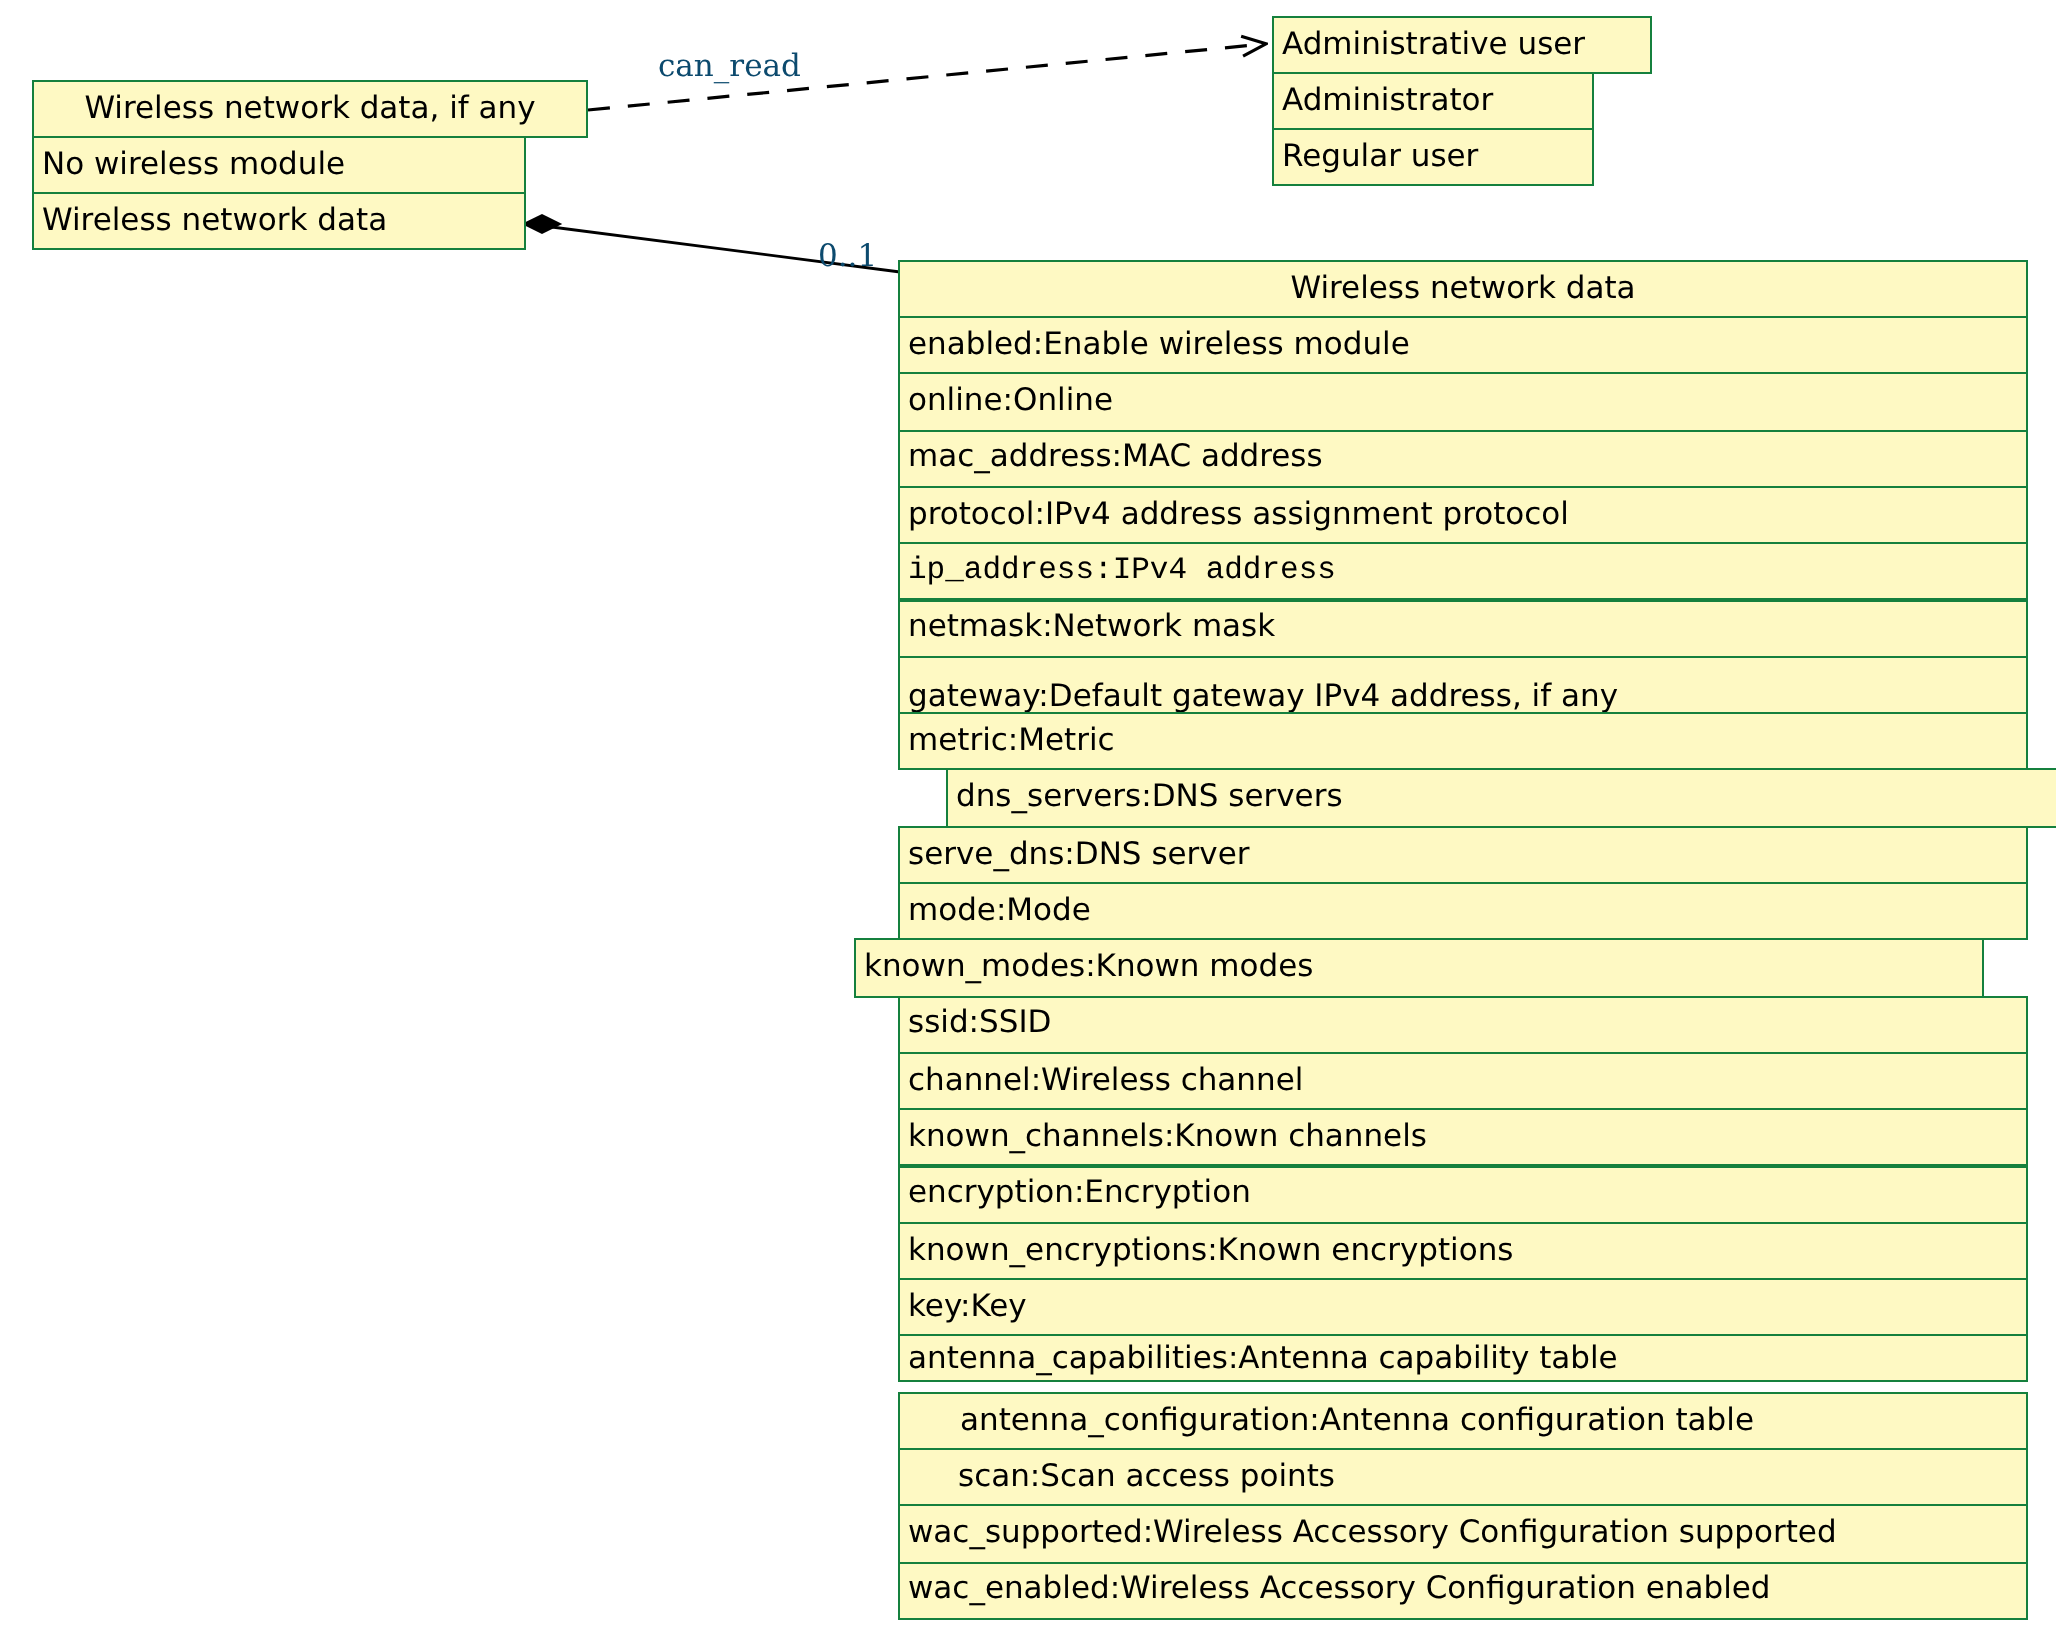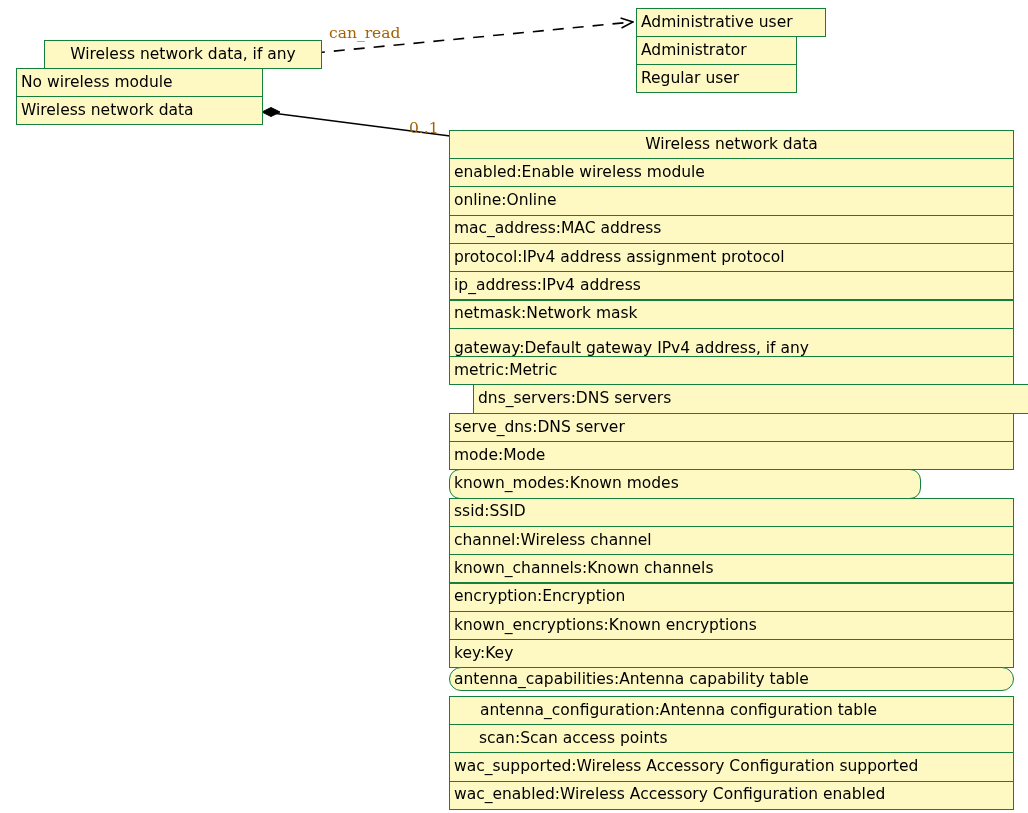--- a/index.html
+++ b/index.html
@@ -49,21 +49,21 @@
     top: 0;
     width: 1028px;
     height: 813px;
     pointer-events: none;
   }
 
   .edge-label {
     position: absolute;
     font-family: "DejaVu Serif", serif;
     font-size: 15.5px;
-    color: #a16207;
+    color: #0c4a6e;
     white-space: nowrap;
     line-height: 1;
   }
 </style>
 </head>
 <body>
 
 <div id="canvas">
 
   <svg id="edges" viewBox="0 0 1028 813" width="1028" height="813">
@@ -73,53 +73,53 @@
       </marker>
     </defs>
 
     <line x1="294" y1="55" x2="632" y2="22" stroke="#000000" stroke-width="1.6" stroke-dasharray="11,9" marker-end="url(#open-arrow)"></line>
 
     <line x1="272" y1="113" x2="450" y2="136" stroke="#000000" stroke-width="1.4"></line>
     <polygon points="262,112 271,107.5 280,112 271,116.5" fill="#000000" stroke="#000000" stroke-width="1"></polygon>
   </svg>
 
   <div class="uml-box">
-    <div class="uml-row center" style="left:16px; top:40px; width:278px; height:29px;margin-left:28px;">Wireless network data, if any</div>
+    <div class="uml-row center" style="left:16px; top:40px; width:278px; height:29px;">Wireless network data, if any</div>
     <div class="uml-row left" style="left:16px; top:68px; width:247px; height:29px;">No wireless module</div>
     <div class="uml-row left" style="left:16px; top:96px; width:247px; height:29px;">Wireless network data</div>
   </div>
 
   <div class="uml-box">
     <div class="uml-row left" style="left:636px; top:8px; width:190px; height:29px;">Administrative user</div>
     <div class="uml-row left" style="left:636px; top:36px; width:161px; height:29px;">Administrator</div>
     <div class="uml-row left" style="left:636px; top:64px; width:161px; height:29px;">Regular user</div>
   </div>
 
   <div class="uml-box">
     <div class="uml-row center" style="left:449px; top:130px; width:565px; height:29px;">Wireless network data</div>
     <div id="detail-rows">
         <div class="uml-row left" style="left: 449px; top: 158px; width: 565px; height: 29.3px;">enabled:Enable wireless module</div>
         <div class="uml-row left" style="left: 449px; top: 186.3px; width: 565px; height: 29.3px;">online:Online</div>
         <div class="uml-row left" style="left: 449px; top: 214.6px; width: 565px; height: 29.3px;">mac_address:MAC address</div>
         <div class="uml-row left" style="left: 449px; top: 242.9px; width: 565px; height: 29.3px;">protocol:IPv4 address assignment protocol</div>
-        <div class="uml-row left" style="left: 449px; top: 271.2px; width: 565px; height: 29.3px;">ip_address:IPv4 address</div>
+        <div class="uml-row left" style="left: 449px; top: 271.2px; width: 565px; height: 29.3px; font-family: Liberation Mono, monospace;">ip_address:IPv4 address</div>
         <div class="uml-row left" style="left: 449px; top: 299.5px; width: 565px; height: 29.3px;">netmask:Network mask</div>
         <div class="uml-row left" style="left: 449px; top: 327.8px; width: 565px; height: 41px;">gateway:Default gateway IPv4 address, if any</div>
         <div class="uml-row left" style="left: 449px; top: 356.1px; width: 565px; height: 29.3px;">metric:Metric</div>
         <div class="uml-row left" style="left: 449px; top: 384.4px; width: 565px; height: 29.3px; margin-left: 24px;">dns_servers:DNS servers</div>
         <div class="uml-row left" style="left: 449px; top: 412.7px; width: 565px; height: 29.3px;">serve_dns:DNS server</div>
         <div class="uml-row left" style="left: 449px; top: 441px; width: 565px; height: 29.3px;">mode:Mode</div>
-        <div class="uml-row left" style="left: 449px; top: 469.3px; width: 472px; height: 29.3px; border-radius: 11px;">known_modes:Known modes</div>
+        <div class="uml-row left" style="left: 427px; top: 469.3px; width: 565px; height: 29.3px;">known_modes:Known modes</div>
         <div class="uml-row left" style="left: 449px; top: 497.6px; width: 565px; height: 29.3px;">ssid:SSID</div>
         <div class="uml-row left" style="left: 449px; top: 525.9px; width: 565px; height: 29.3px;">channel:Wireless channel</div>
         <div class="uml-row left" style="left: 449px; top: 554.2px; width: 565px; height: 29.3px;">known_channels:Known channels</div>
         <div class="uml-row left" style="left: 449px; top: 582.5px; width: 565px; height: 29.3px;">encryption:Encryption</div>
         <div class="uml-row left" style="left: 449px; top: 610.8px; width: 565px; height: 29.3px;">known_encryptions:Known encryptions</div>
         <div class="uml-row left" style="left: 449px; top: 639.1px; width: 565px; height: 29.3px;">key:Key</div>
-        <div class="uml-row left" style="left: 449px; top: 667.4px; width: 565px; height: 24px; border-radius: 12px;">antenna_capabilities:Antenna capability table</div>
+        <div class="uml-row left" style="left: 449px; top: 667.4px; width: 565px; height: 24px;">antenna_capabilities:Antenna capability table</div>
         <div class="uml-row left" style="left: 449px; top: 695.7px; width: 565px; height: 29.3px; padding-left: 30px;">antenna_configuration:Antenna configuration table</div>
         <div class="uml-row left" style="left: 449px; top: 724px; width: 565px; height: 29.3px; padding-left: 29px;">scan:Scan access points</div>
         <div class="uml-row left" style="left: 449px; top: 752.3px; width: 565px; height: 29.3px;">wac_supported:Wireless Accessory Configuration supported</div>
         <div class="uml-row left" style="left: 449px; top: 780.6px; width: 565px; height: 29.3px;">wac_enabled:Wireless Accessory Configuration enabled</div>
       </div>
   </div>
 
   <div class="edge-label" style="left:329px; top:26px;">can_read</div>
   <div class="edge-label" style="left:409px; top:121px;">0..1</div>
 

